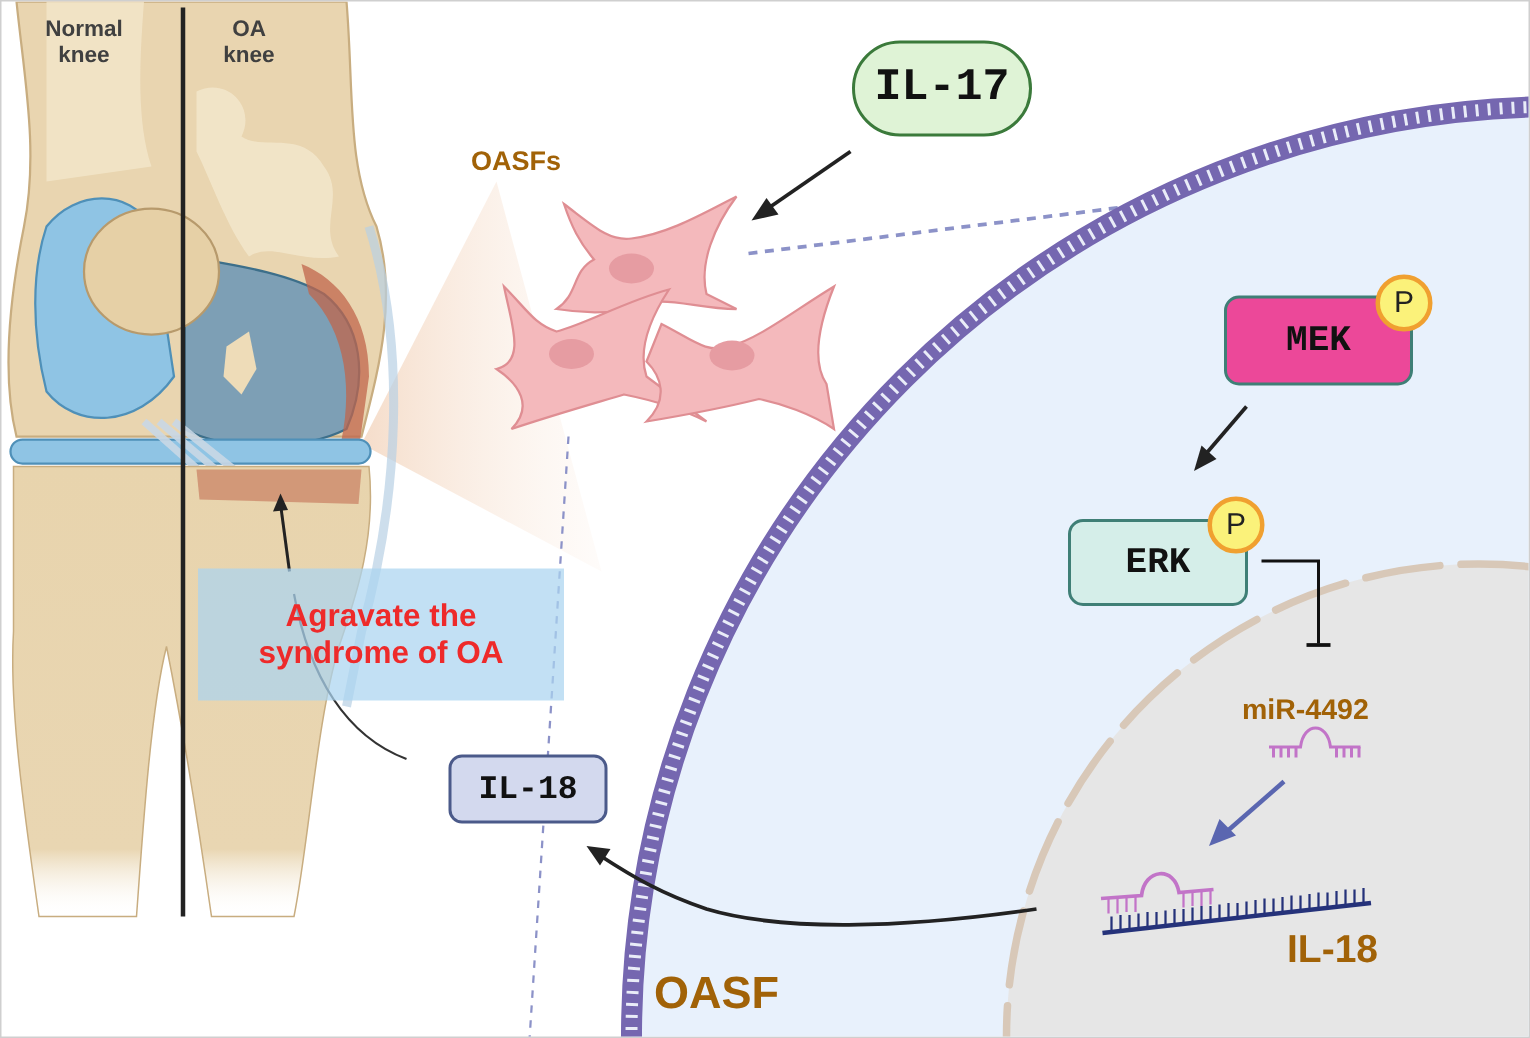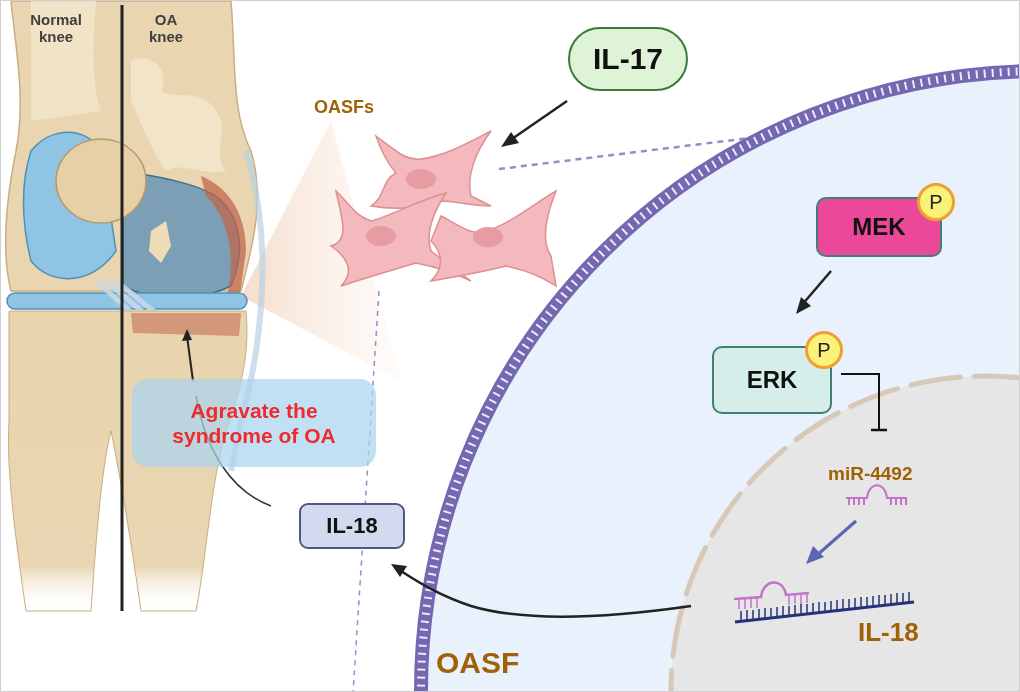--- a/index.html
+++ b/index.html
@@ -1,29 +1,29 @@
 <!DOCTYPE html>
 <html><head>
 <meta charset="utf-8">
 <style>
   html,body{margin:0;padding:0;background:#fff;}
   body{width:1020px;height:692px;overflow:hidden;position:relative;font-family:"Liberation Sans",sans-serif;}
   #stage{position:absolute;left:0;top:0;width:1020px;height:692px;border:1px solid #cfcfcf;box-sizing:border-box;overflow:hidden;}
   svg#art{position:absolute;left:0;top:0;}
   .lbl{position:absolute;font-family:"Liberation Sans",sans-serif;font-weight:700;color:#a16207;white-space:nowrap;}
   .knee-label{font-size:15px;line-height:17px;text-align:center;color:#404040;}
-  .box{position:absolute;box-sizing:border-box;display:flex;align-items:center;justify-content:center;font-weight:700;color:#111;font-family:Liberation Sans, sans-serif;}
+  .box{position:absolute;box-sizing:border-box;display:flex;align-items:center;justify-content:center;font-weight:700;color:#111;font-family:Liberation Mono, monospace;}
   #il17{left:567px;top:26px;width:120px;height:64px;border:2px solid #3b7a3b;border-radius:32px;background:#dff3d6;font-size:30px;}
   #mek{left:815px;top:196px;width:126px;height:60px;border:2.5px solid #3f7f76;border-radius:10px;background:#ec4899;font-size:24px;}
-  #erk{left:711px;top:345px;width:120px;height:68px;border:2.5px solid #3f7f76;border-radius:10px;background:#d5eee9;font-size:24px;}
+  #erk{left:711px;top:345px;width:120px;height:58px;border:2.5px solid #3f7f76;border-radius:10px;background:#d5eee9;font-size:24px;}
   .pbadge{position:absolute;width:38px;height:38px;border-radius:50%;background:#fbf27a;border:3px solid #f0a030;box-sizing:border-box;display:flex;align-items:center;justify-content:center;font-size:20px;font-weight:400;color:#222;}
   #pmek{left:916px;top:182px;}
   #perk{left:804px;top:330px;}
   #il18box{left:298px;top:502px;width:106px;height:46px;border:2px solid #4b5a8a;border-radius:9px;background:#d3d9ee;font-size:22px;}
-  #agg{position:absolute;left:131px;top:378px;width:244px;height:88px;border-radius:16px;background:rgba(170,212,240,0.72);display:flex;flex-direction:column;align-items:center;justify-content:center;}
+  #agg{position:absolute;left:131px;top:378px;width:244px;height:88px;border-radius:0;background:rgba(170,212,240,0.72);display:flex;flex-direction:column;align-items:center;justify-content:center;}
   #agg span{color:#ee2a2a;font-weight:700;font-size:21px;line-height:25px;font-family:"Liberation Sans",sans-serif;}
 </style>
 </head>
 <body>
 
 <div id="stage">
 <svg id="art" width="1020" height="692" viewBox="0 0 1020 692">
   <defs>
     <linearGradient id="boneFade" x1="0" y1="0" x2="0" y2="1">
       <stop offset="0" stop-color="#e8d4ad"></stop>

